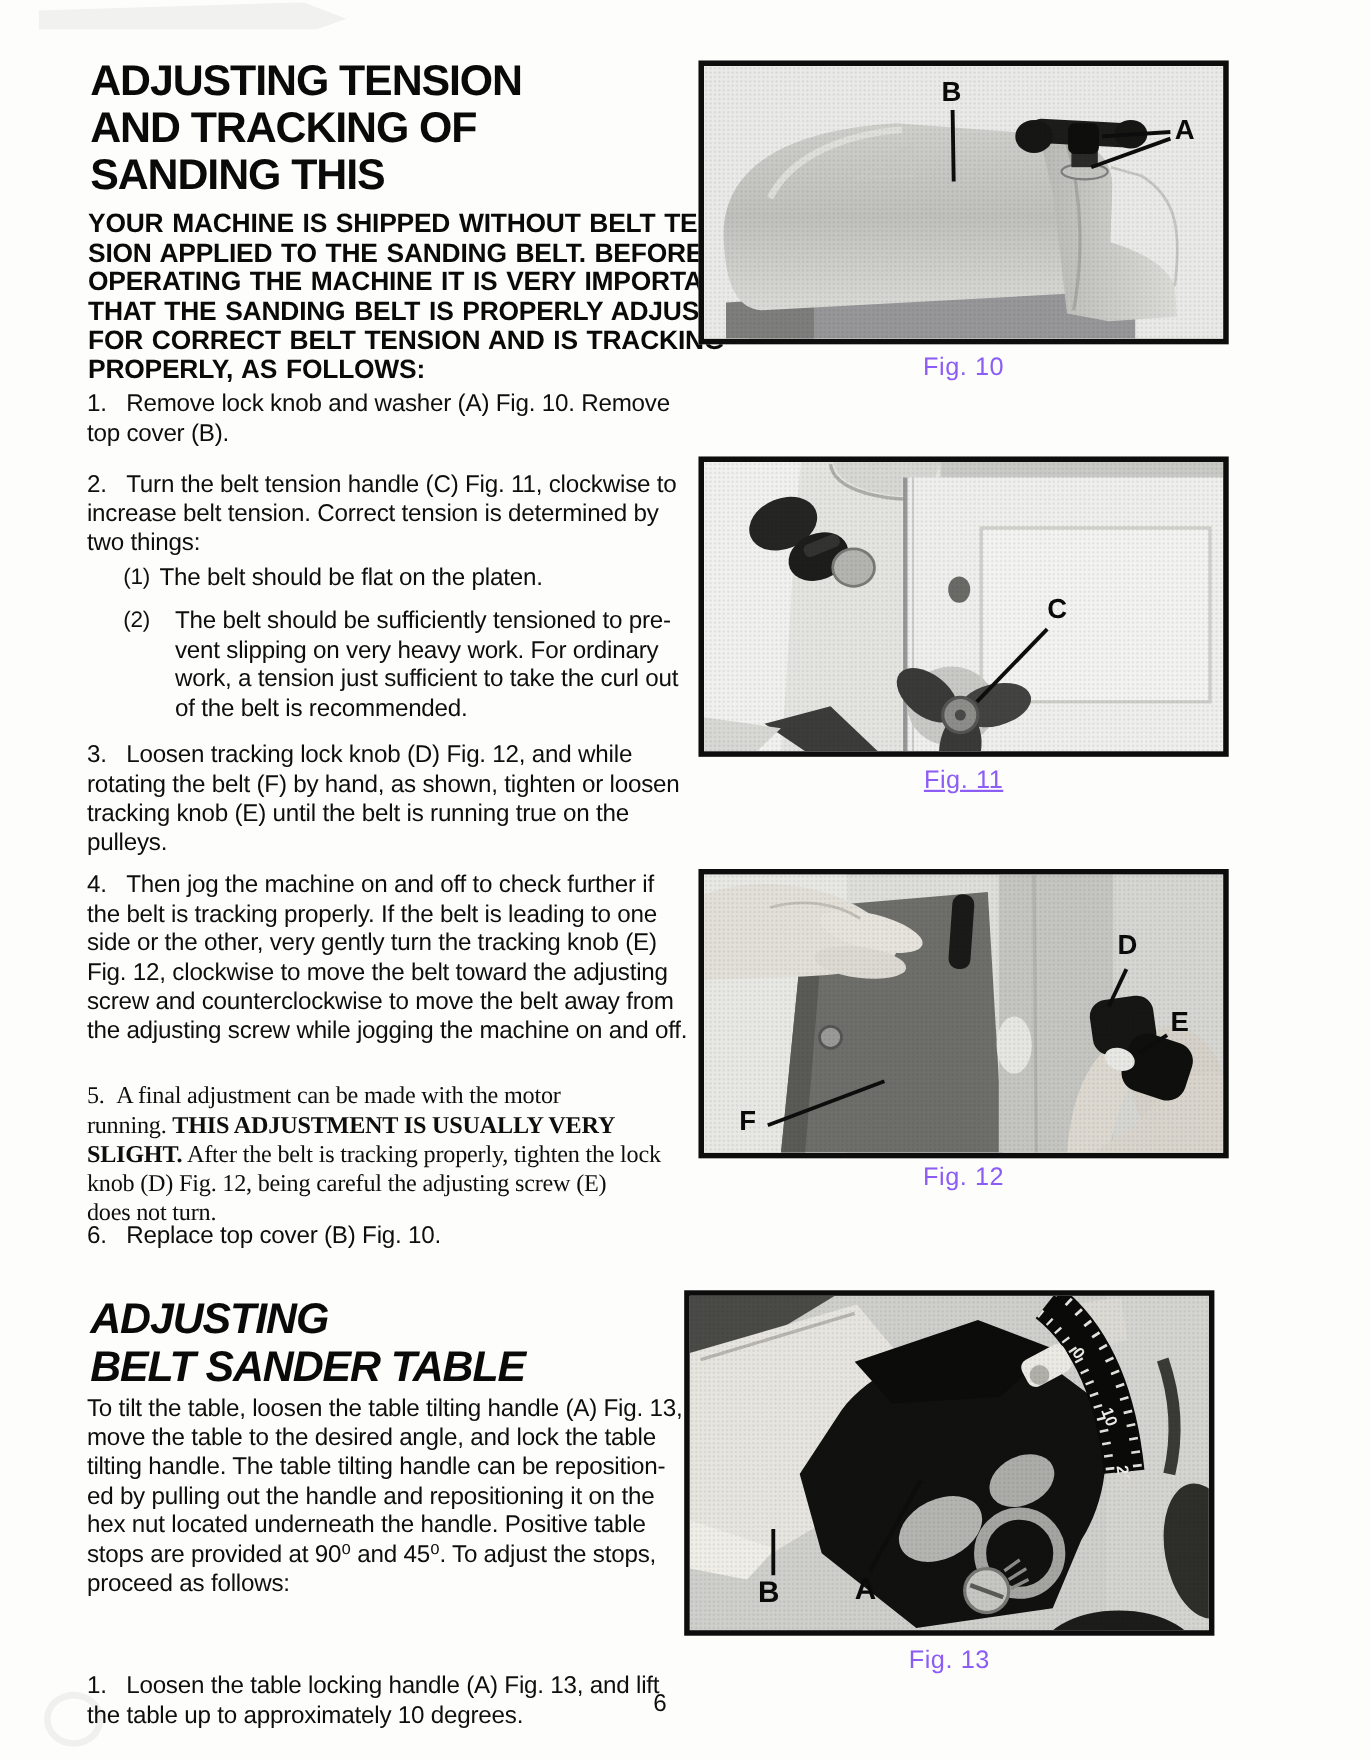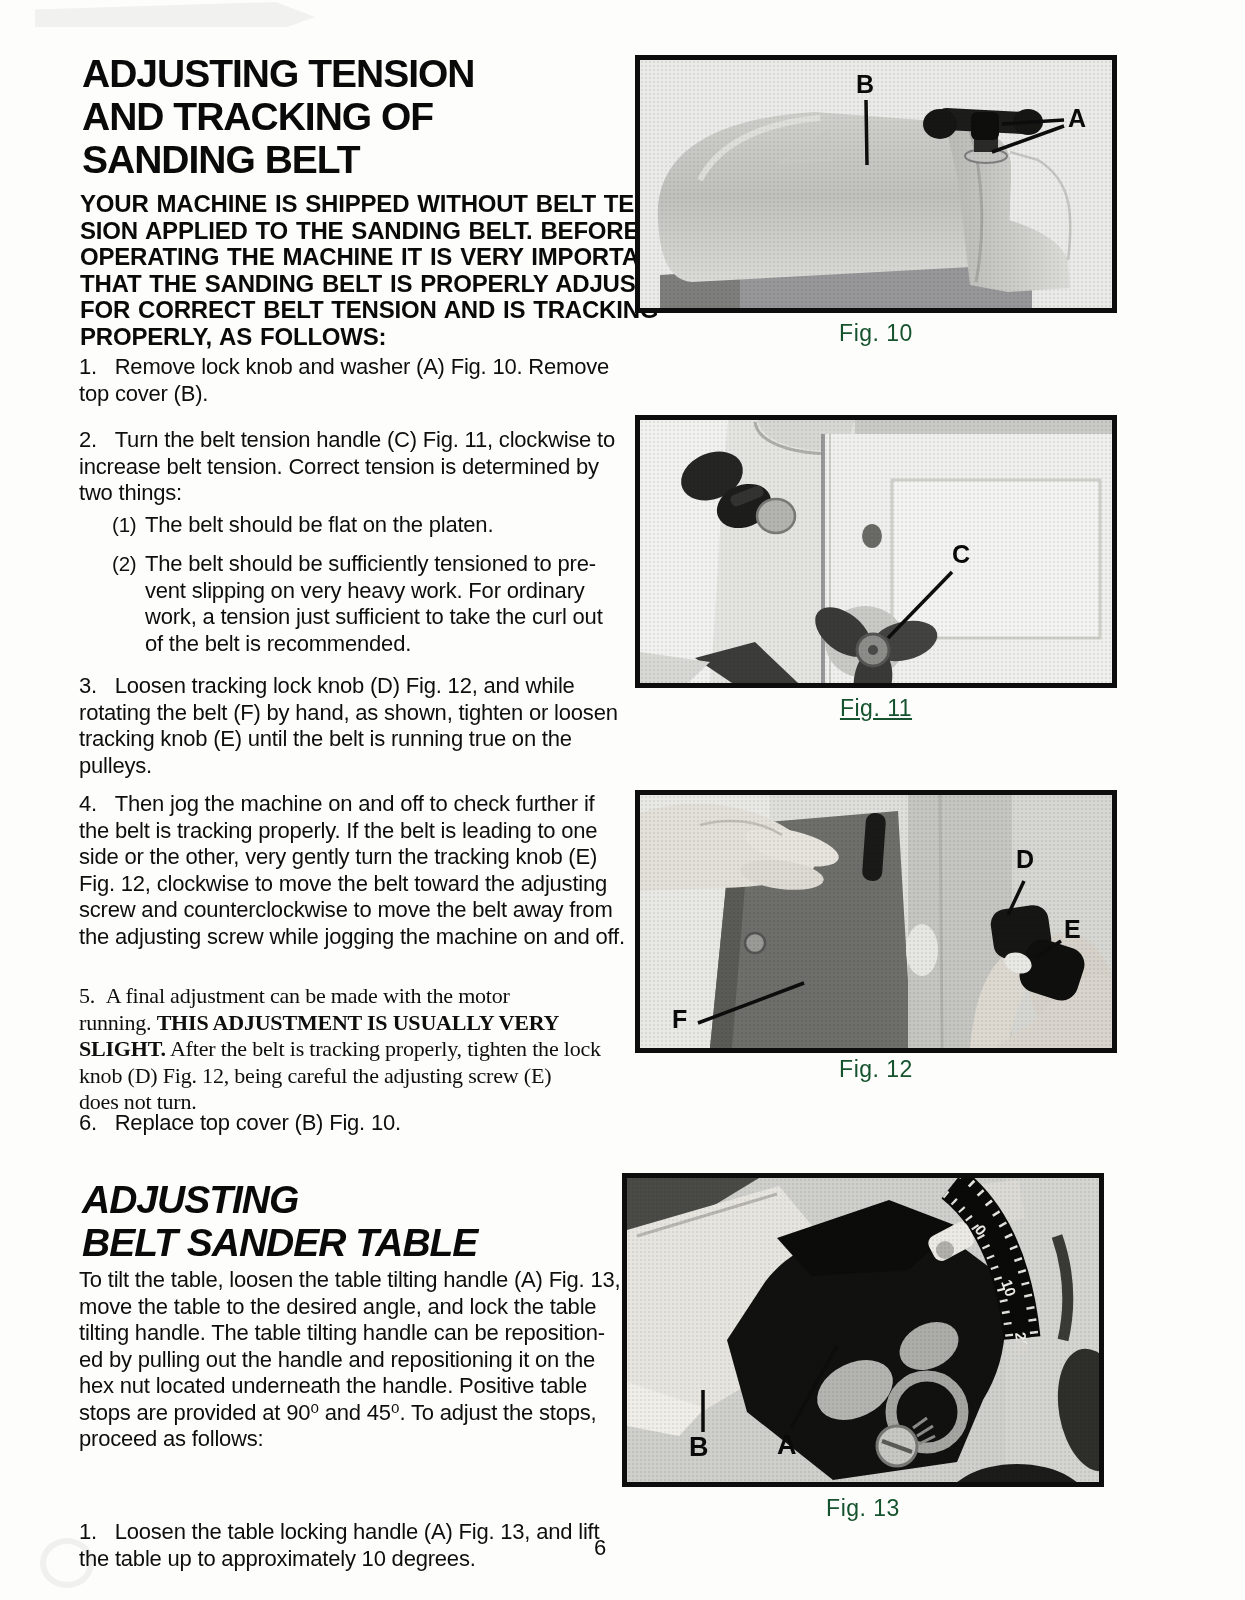--- a/index.html
+++ b/index.html
@@ -12,35 +12,35 @@
   .txt{font-size:22px;line-height:26.5px;white-space:pre;letter-spacing:-0.2px;color:#0e0e0e;}
   .bold{font-weight:bold;}
   .h{font-size:39px;line-height:43px;font-weight:bold;letter-spacing:-1px;white-space:pre;color:#0a0a0a;}
   .intro{font-size:24px;line-height:26.5px;font-weight:bold;white-space:pre;word-spacing:1.5px;letter-spacing:-0.2px;color:#0a0a0a;}
   .submark{font-size:20.5px;line-height:26.5px;letter-spacing:-0.2px;}
   .figbox{position:absolute;border:5px solid #0d0d0d;box-sizing:border-box;background:#e8e8e6;overflow:hidden;}
   .figbox svg{position:absolute;left:0;top:0;display:block;}
   .halftone{position:absolute;left:0;top:0;right:0;bottom:0;
     background-image:radial-gradient(rgba(0,0,0,0.07) 1px, transparent 1.2px);
     background-size:4px 4px;pointer-events:none;}
-  .figcap{position:absolute;font-size:23px;letter-spacing:0.5px;text-align:center;color:#14532d;}
+  .figcap{position:absolute;font-size:23px;letter-spacing:0.5px;text-align:center;color:#8b5cf6;}
   .figlabel{position:absolute;font-weight:bold;font-size:25px;color:#0a0a0a;line-height:1;}
   .pagenum{position:absolute;font-size:22px;color:#0d0d0d;}
   .artifact{position:absolute;}
 </style>
 </head>
 <body>
 
 <div class="artifact" style="left:35px;top:2px;width:280px;height:25px;background:#f1f1ef;
             clip-path:polygon(0 30%,86% 0,100% 60%,90% 100%,0 100%);"></div>
 <div class="artifact" style="left:40px;top:1538px;width:42px;height:38px;border:6px solid #f0f0ee;border-radius:50%;"></div>
 
 <div class="abs h" style="left:82px;top:52px;">ADJUSTING TENSION
 AND TRACKING OF
-SANDING BELT</div>
+SANDING THIS</div>
 
 <div class="abs intro" style="left:80px;top:191px;">YOUR MACHINE IS SHIPPED WITHOUT BELT TEN-
 SION APPLIED TO THE SANDING BELT. BEFORE
 OPERATING THE MACHINE IT IS VERY IMPORTANT
 THAT THE SANDING BELT IS PROPERLY ADJUSTED
 FOR CORRECT BELT TENSION AND IS TRACKING
 PROPERLY, AS FOLLOWS:</div>
 
 <div class="abs txt" style="left:79px;top:354px;">1.&nbsp;&nbsp;&nbsp;Remove lock knob and washer (A) Fig. 10. Remove
 top cover (B).</div>
@@ -49,21 +49,21 @@
 increase belt tension. Correct tension is determined by
 two things:</div>
 
 <div class="abs" style="left:112px;top:512px;">
   <span class="submark abs" style="left:0;top:0;">(1)</span>
   <div class="txt abs" style="left:33px;top:0;">The belt should be flat on the platen.</div>
 </div>
 
 <div class="abs" style="left:112px;top:551px;">
   <span class="submark abs" style="left:0;top:0;">(2)</span>
-  <div class="txt abs" style="left:33px;top:0;">The belt should be sufficiently tensioned to pre-
+  <div class="txt abs" style="left:47px;top:0;">The belt should be sufficiently tensioned to pre-
 vent slipping on very heavy work. For ordinary
 work, a tension just sufficient to take the curl out
 of the belt is recommended.</div>
 </div>
 
 <div class="abs txt" style="left:79px;top:673px;">3.&nbsp;&nbsp;&nbsp;Loosen tracking lock knob (D) Fig. 12, and while
 rotating the belt (F) by hand, as shown, tighten or loosen
 tracking knob (E) until the belt is running true on the
 pulleys.</div>
 

